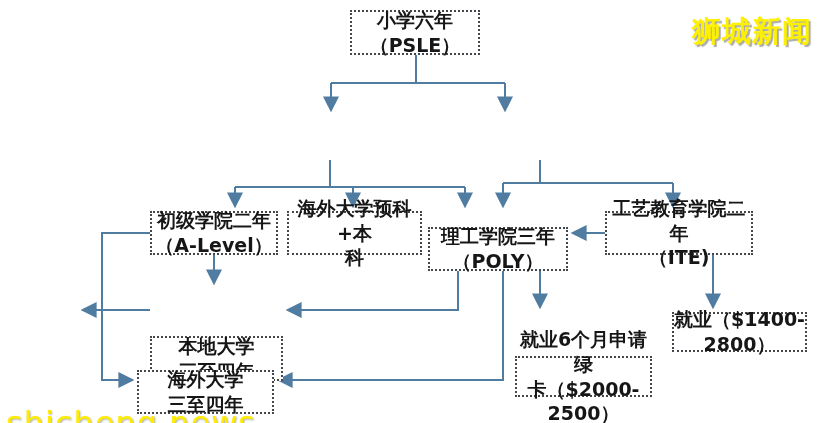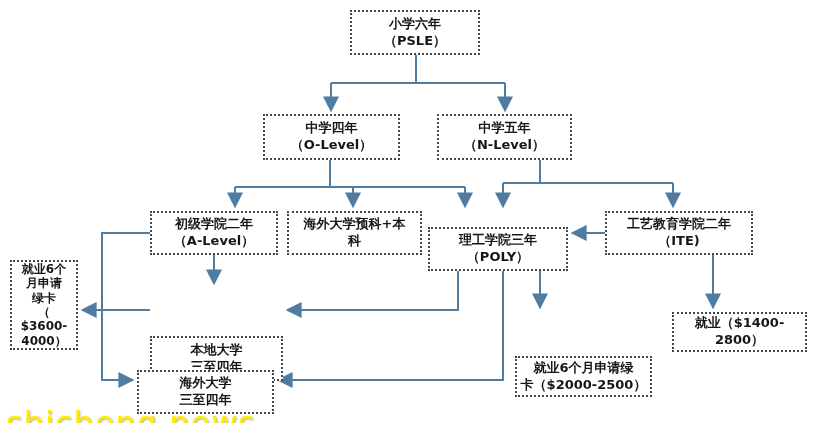--- a/index.html
+++ b/index.html
@@ -5,21 +5,21 @@
   html,body{margin:0;padding:0;background:#e9e9e9;}
   .stage{
     position:relative;width:820px;height:423px;background:#ffffff;
     font-family:"DejaVu Sans","Liberation Sans",sans-serif;overflow:hidden;
   }
   .arrows{position:absolute;left:0;top:0;z-index:1;}
   .node{
     position:absolute;z-index:2;background:#ffffff;
     border:2px dotted #43474c;color:#161616;
     display:flex;align-items:center;justify-content:center;text-align:center;
-    font-size:13px;font-weight:bold;line-height:1.3;white-space:pre-line;
+    font-size:19px;font-weight:bold;line-height:1.3;white-space:pre-line;
     box-sizing:border-box;
   }
   .node-psle{left:350px;top:10px;width:130px;height:45px;}
   .node-olevel{left:263px;top:114px;width:137px;height:46px;}
   .node-nlevel{left:437px;top:114px;width:135px;height:46px;}
   .node-jc{left:150px;top:211px;width:128px;height:44px;}
   .node-overseas-prep{left:287px;top:211px;width:135px;height:44px;}
   .node-poly{left:428px;top:211px;width:140px;height:44px;margin-top:16px;}
   .node-ite{left:605px;top:211px;width:148px;height:44px;}
   .node-greencard-left{left:10px;top:260px;width:68px;height:90px;font-size:12px;line-height:1.2;}
@@ -71,43 +71,34 @@
       <path d="M503,255 L503,380 L279,380" marker-end="url(#arr)"></path>
       <path d="M150,233 L102,233 L102,380 L132,380" marker-end="url(#arr)"></path>
       <path d="M150,310 L83,310" marker-end="url(#arr)"></path>
       <path d="M540,255 L540,307" marker-end="url(#arr)"></path>
       <path d="M713,255 L713,307" marker-end="url(#arr)"></path>
     </g>
   </svg>
 
   <div class="node node-psle">小学六年
 （PSLE）</div>
-  <div class="node node-olevel">中学四年
-（O-Level）</div>
-  <div class="node node-nlevel">中学五年
-（N-Level）</div>
 
   <div class="node node-overseas-prep">海外大学预科+本
 科</div>
   <div class="node node-jc">初级学院二年
 （A-Level）</div>
   <div class="node node-poly">理工学院三年
 （POLY）</div>
   <div class="node node-ite">工艺教育学院二年
 （ITE)</div>
 
-  <div class="node node-greencard-left">就业6个
-月申请
-绿卡
-（
-$3600-
-4000）</div>
   <div class="node node-local-uni">本地大学
 三至四年</div>
   <div class="node node-greencard-poly">就业6个月申请绿
 卡（$2000-2500）</div>
   <div class="node node-employment-ite">就业（$1400-2800）</div>
   <div class="node node-overseas-uni">海外大学
 三至四年</div>
 
+  <div class="logo">狮城新闻</div>
   <div class="watermark">shicheng.news</div>
 
 </div>
 
 </body></html>

